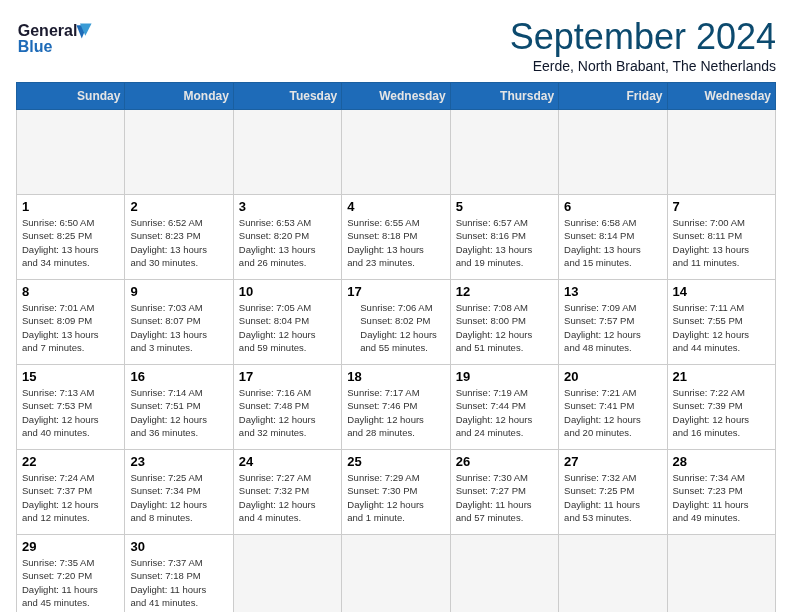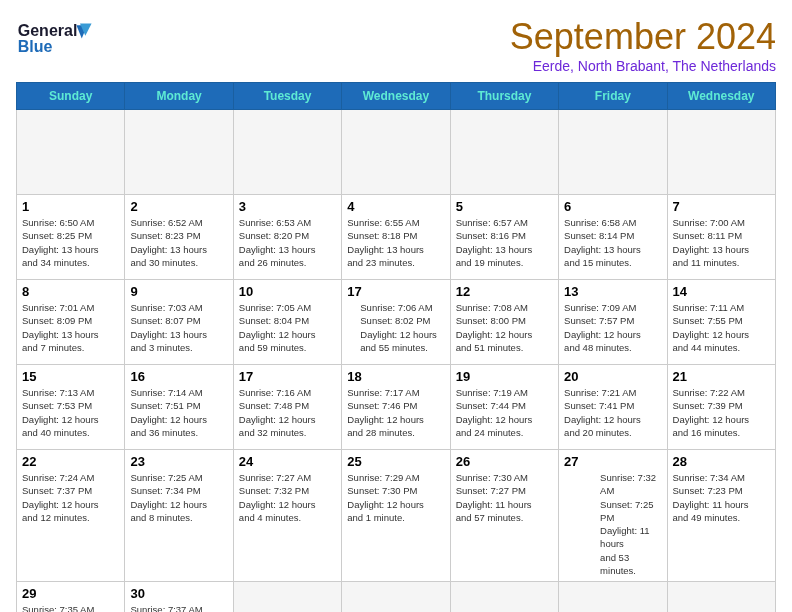--- a/index.html
+++ b/index.html
@@ -25,36 +25,36 @@
       display: flex;
       align-items: flex-end;
       gap: 4px;
     }
     .title-block {
       text-align: right;
     }
     .month-title {
       font-size: 36px;
       font-weight: normal;
-      color: #a16207;
+      color: #0c4a6e;
     }
     .location {
       font-size: 14px;
-      color: #6d28d9;
+      color: #0f172a;
     }
     .calendar {
       width: 100%;
       border-collapse: collapse;
       font-size: 10.5px;
     }
     .calendar th {
       background: #1e6bb8;
-      color: #5eead4;
+      color: #e5e5e5;
       padding: 6px 4px;
-      text-align: center;
+      text-align: right;
       font-weight: bold;
       font-size: 12px;
       border: 1px solid #1a5fa0;
       margin-left: 40px;
     }
     .calendar td {
       border: 1px solid #ccc;
       vertical-align: top;
       padding: 4px 5px;
       width: calc(100% / 7);
@@ -309,21 +309,21 @@
         </td>
         <td>
           <span class="day-num">26</span>
           <div class="day-info" style="white-space: pre-line;">Sunrise: 7:30 AM
 Sunset: 7:27 PM
 Daylight: 11 hours
 and 57 minutes.</div>
         </td>
         <td>
           <span class="day-num">27</span>
-          <div class="day-info" style="white-space: pre-line; margin-left: 36px;">Sunrise: 7:32 AM
+          <div class="day-info" style="white-space: pre-line;">Sunrise: 7:32 AM
 Sunset: 7:25 PM
 Daylight: 11 hours
 and 53 minutes.</div>
         </td>
         <td>
           <span class="day-num">28</span>
           <div class="day-info" style="white-space: pre-line;">Sunrise: 7:34 AM
 Sunset: 7:23 PM
 Daylight: 11 hours
 and 49 minutes.</div>

